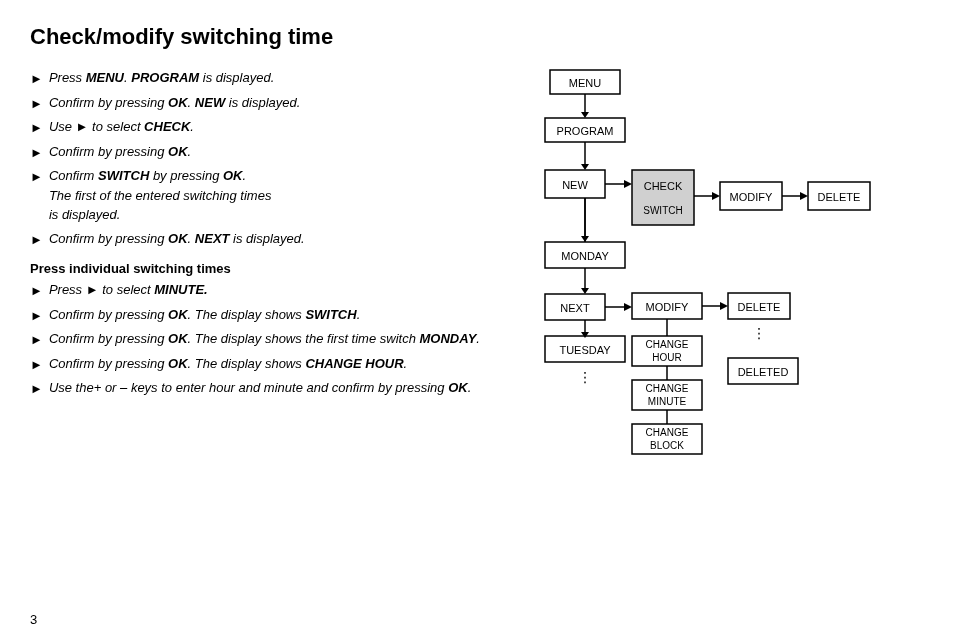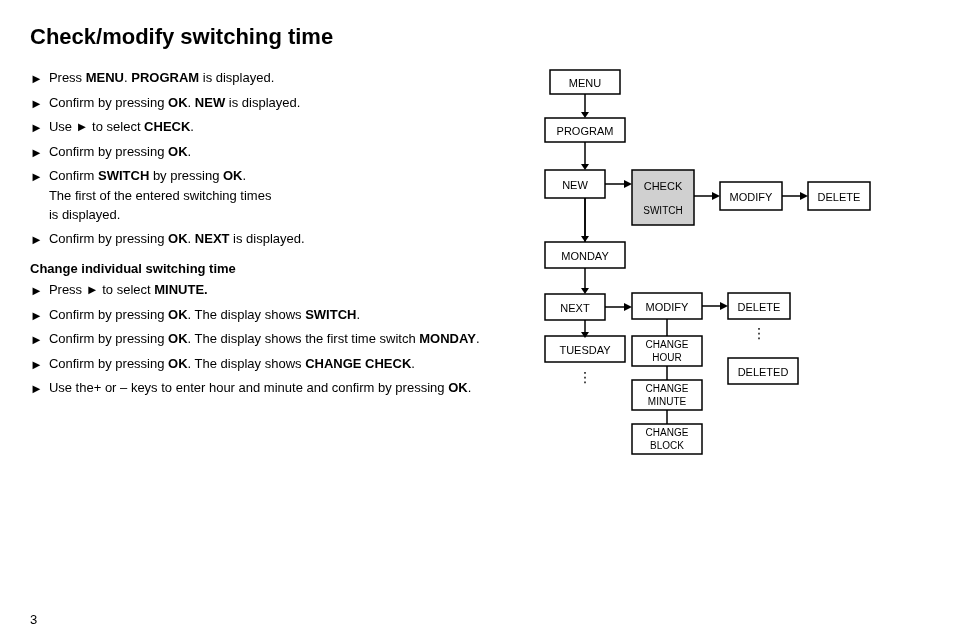--- a/index.html
+++ b/index.html
@@ -36,20 +36,21 @@
       line-height: 1.5;
     }
     .instructions ul li .arrow {
       margin-right: 6px;
       margin-top: 1px;
       font-size: 13px;
       flex-shrink: 0;
     }
     .instructions ul li .text {
       flex: 1;
+      font-style: italic;
     }
     .sub-heading {
       font-weight: bold;
       font-size: 13px;
       margin: 12px 0 4px 0;
     }
     .diagram-area {
       flex: 1;
       position: relative;
       padding-top: 0;
@@ -89,38 +90,38 @@
       <li>
         <span class="arrow">►</span>
         <span class="text">Confirm <b>SWITCH</b> by pressing <b>OK</b>.<br>The first of the entered switching times<br>is displayed.</span>
       </li>
       <li>
         <span class="arrow">►</span>
         <span class="text">Confirm by pressing <b>OK</b>. <b>NEXT</b> is displayed.</span>
       </li>
     </ul>
 
-    <p class="sub-heading">Change individual switching time</p>
+    <p class="sub-heading">Press individual switching times</p>
 
     <ul>
       <li>
         <span class="arrow">►</span>
         <span class="text">Press ► to select <b>MINUTE.</b></span>
       </li>
       <li>
         <span class="arrow">►</span>
         <span class="text">Confirm by pressing <b>OK</b>. The display shows <b>SWITCH</b>.</span>
       </li>
       <li>
         <span class="arrow">►</span>
         <span class="text">Confirm by pressing <b>OK</b>. The display shows the first time switch <b>MONDAY</b>.</span>
       </li>
       <li>
         <span class="arrow">►</span>
-        <span class="text">Confirm by pressing <b>OK</b>. The display shows <b>CHANGE CHECK</b>.</span>
+        <span class="text">Confirm by pressing <b>OK</b>. The display shows <b>CHANGE HOUR</b>.</span>
       </li>
       <li>
         <span class="arrow">►</span>
         <span class="text">Use the+ or – keys to enter hour and minute and confirm by pressing <b>OK</b>.</span>
       </li>
     </ul>
   </div>
 
   <div class="diagram-area">
     <svg width="420" height="510" style="overflow:visible;">

